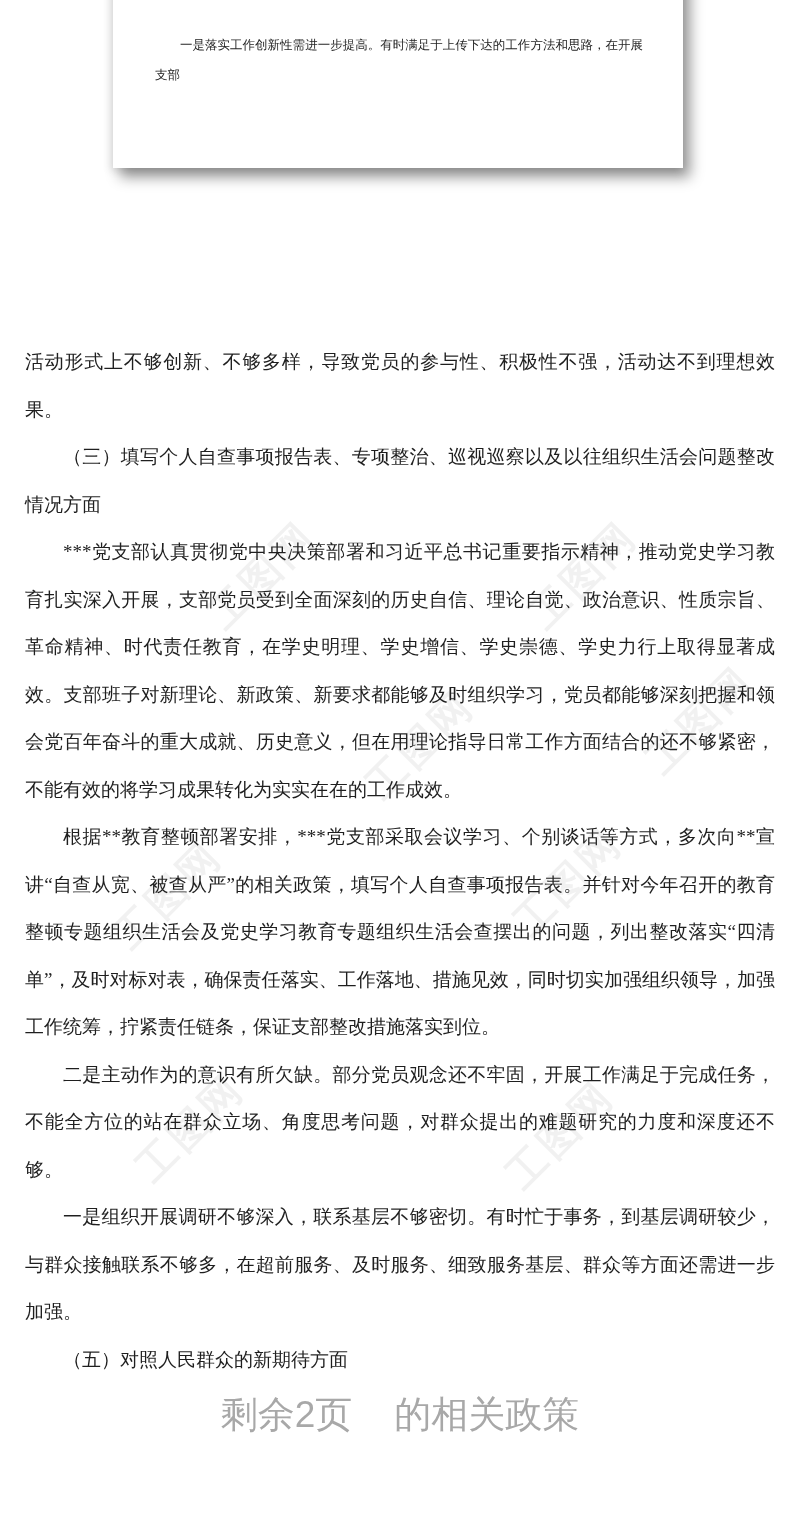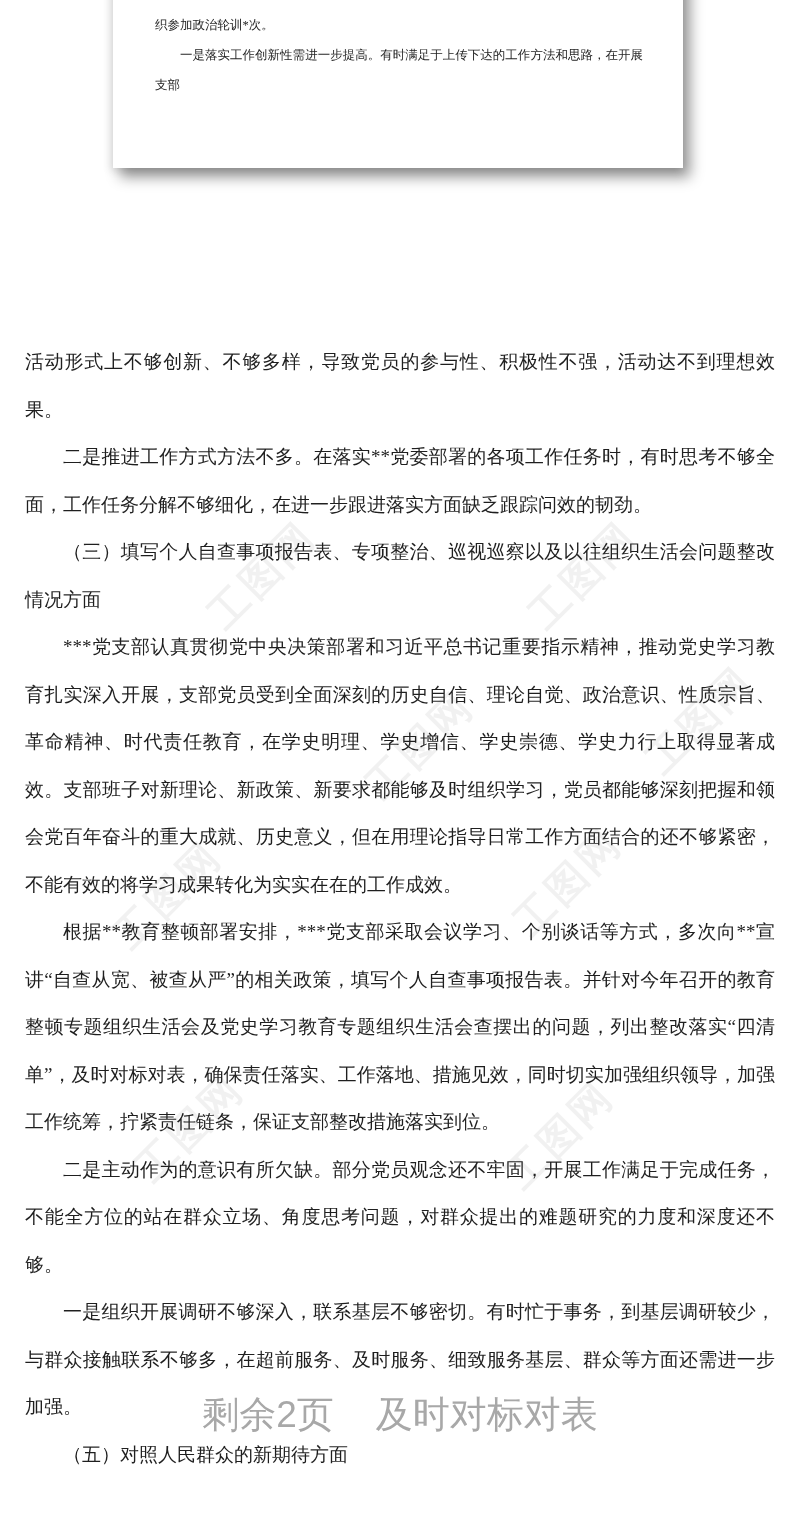--- a/index.html
+++ b/index.html
@@ -22,21 +22,21 @@
     box-shadow: 7px 9px 13px rgba(0,0,0,0.42), -3px 3px 8px rgba(0,0,0,0.10);
     z-index: 2;
   }
   .preview-card p {
     margin: 0;
     font-size: 12.5px;
     line-height: 30px;
     color: #1f1f1f;
     text-align: justify;
   }
-  .preview-card p.indent { text-indent: 2em; }
+  .preview-card p.indent { text-indent: 2em; margin-top: 20px; }
 
   
   .watermark-layer { position: absolute; left: 0; top: 0; width: 800px; height: 1528px; z-index: 0; }
   .watermark-layer span {
     position: absolute;
     transform: translate(-50%, -50%) rotate(-45deg);
     font-family: "Liberation Sans", sans-serif;
     font-size: 40px;
     font-weight: bold;
     letter-spacing: 4px;
@@ -85,31 +85,29 @@
     <span style="left: 583px; top: 575px;">工图网</span>
     <span style="left: 420px; top: 745px;">工图网</span>
     <span style="left: 700px; top: 720px;">工图网</span>
     <span style="left: 168px; top: 895px;">工图网</span>
     <span style="left: 568px; top: 882px;">工图网</span>
     <span style="left: 190px; top: 1128px;">工图网</span>
     <span style="left: 560px; top: 1135px;">工图网</span>
   </div>
 
 <div class="preview-card">
-    <p>织参加政治轮训*次。</p>
     <p class="indent">一是落实工作创新性需进一步提高。有时满足于上传下达的工作方法和思路，在开展支部</p>
   </div>
 
 <div class="doc-body">
     <p>活动形式上不够创新、不够多样，导致党员的参与性、积极性不强，活动达不到理想效果。</p>
-    <p class="indent">二是推进工作方式方法不多。在落实**党委部署的各项工作任务时，有时思考不够全面，工作任务分解不够细化，在进一步跟进落实方面缺乏跟踪问效的韧劲。</p>
     <p class="indent">（三）填写个人自查事项报告表、专项整治、巡视巡察以及以往组织生活会问题整改情况方面</p>
     <p class="indent">***党支部认真贯彻党中央决策部署和习近平总书记重要指示精神，推动党史学习教育扎实深入开展，支部党员受到全面深刻的历史自信、理论自觉、政治意识、性质宗旨、革命精神、时代责任教育，在学史明理、学史增信、学史崇德、学史力行上取得显著成效。支部班子对新理论、新政策、新要求都能够及时组织学习，党员都能够深刻把握和领会党百年奋斗的重大成就、历史意义，但在用理论指导日常工作方面结合的还不够紧密，不能有效的将学习成果转化为实实在在的工作成效。</p>
     <p class="indent">根据**教育整顿部署安排，***党支部采取会议学习、个别谈话等方式，多次向**宣讲“自查从宽、被查从严”的相关政策，填写个人自查事项报告表。并针对今年召开的教育整顿专题组织生活会及党史学习教育专题组织生活会查摆出的问题，列出整改落实“四清单”，及时对标对表，确保责任落实、工作落地、措施见效，同时切实加强组织领导，加强工作统筹，拧紧责任链条，保证支部整改措施落实到位。</p>
     <p class="indent">二是主动作为的意识有所欠缺。部分党员观念还不牢固，开展工作满足于完成任务，不能全方位的站在群众立场、角度思考问题，对群众提出的难题研究的力度和深度还不够。</p>
     <p class="indent">一是组织开展调研不够深入，联系基层不够密切。有时忙于事务，到基层调研较少，与群众接触联系不够多，在超前服务、及时服务、细致服务基层、群众等方面还需进一步加强。</p>
     <p class="indent">（五）对照人民群众的新期待方面</p>
   </div>
 
 <div class="footer">
   <span>剩余2页</span>
-  <span>及时对标对表</span>
+  <span>的相关政策</span>
 </div>
 
 </body></html>

